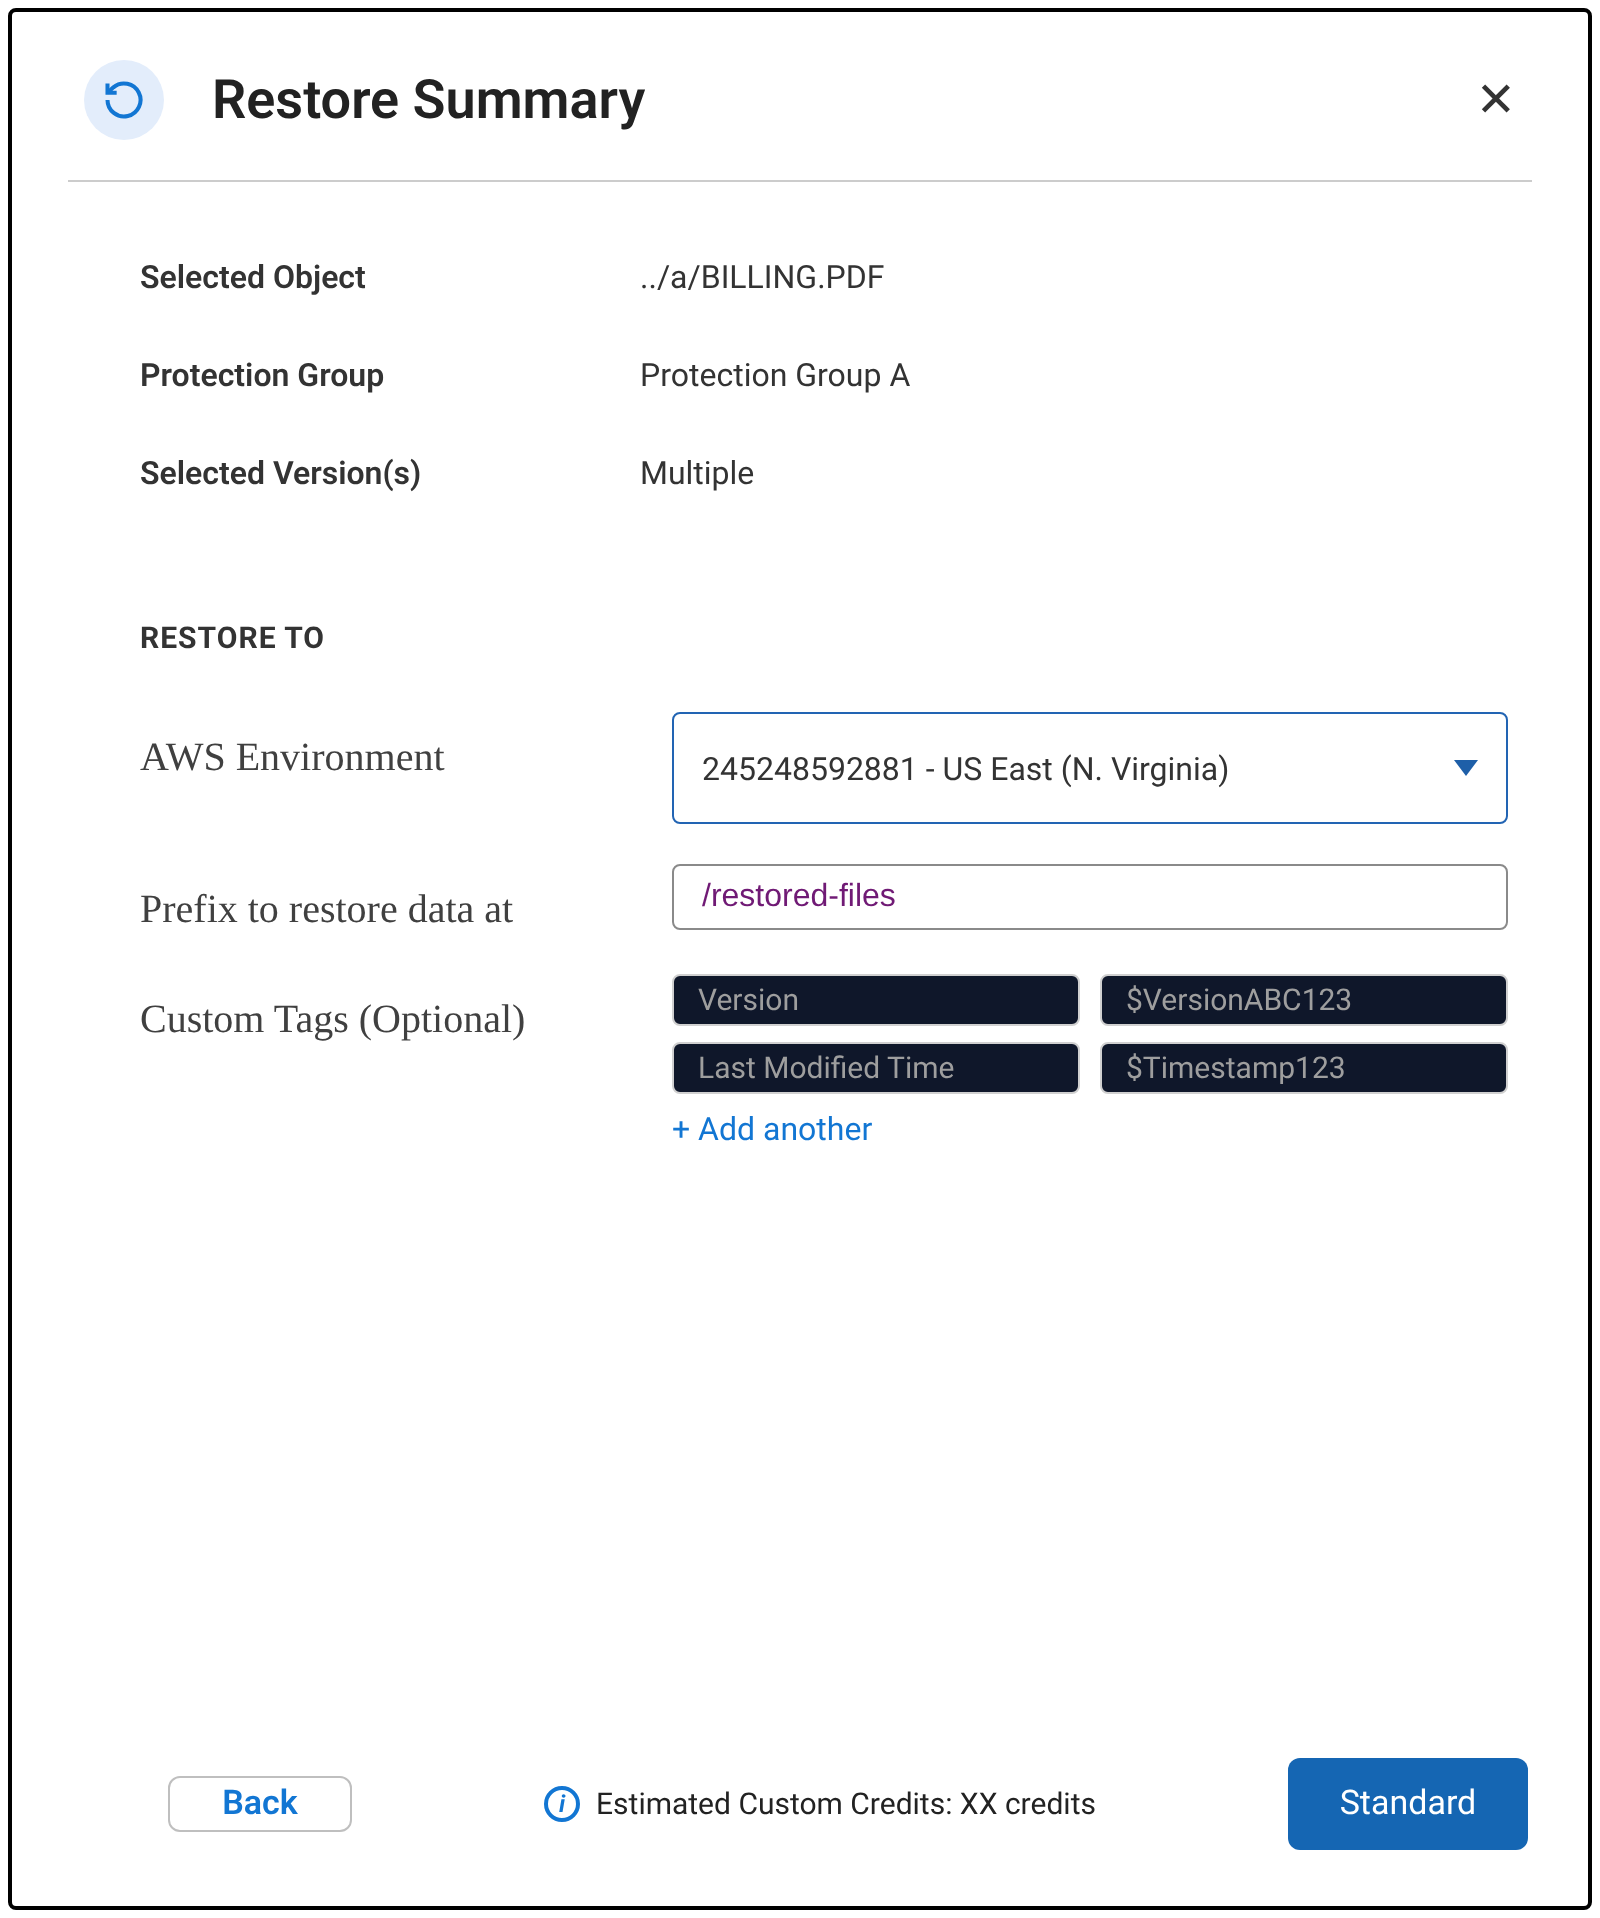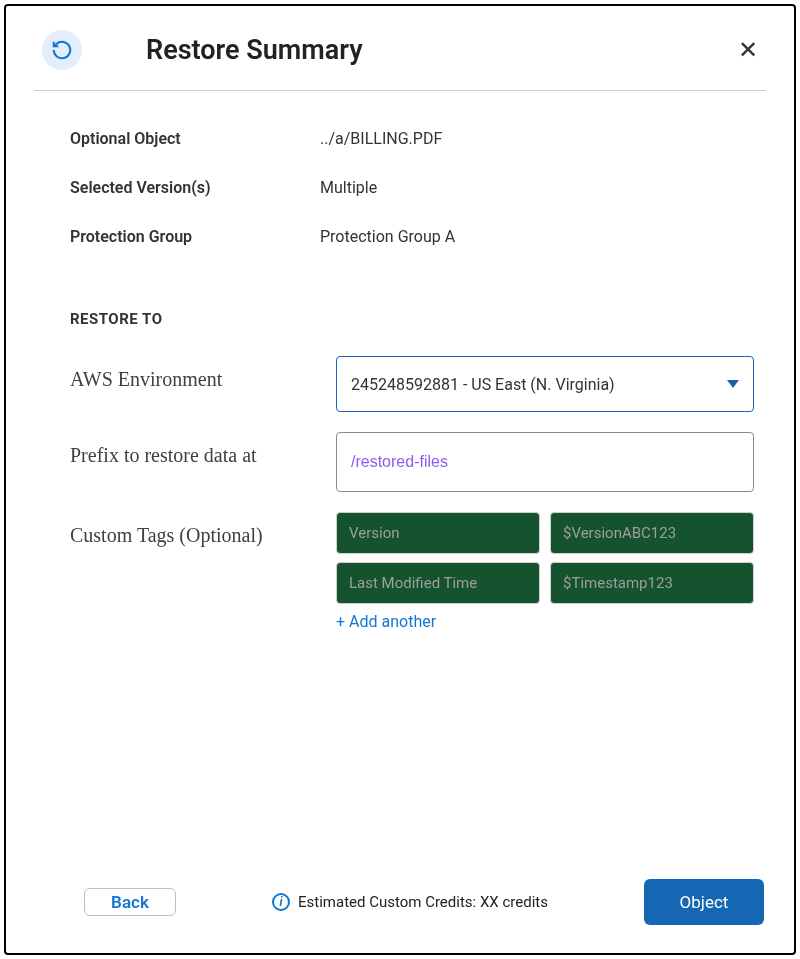--- a/index.html
+++ b/index.html
@@ -36,21 +36,20 @@
     background:#e3edfb;
     display:flex; align-items:center; justify-content:center;
     margin-right:24px;
   }
   .header-icon svg { width:22px; height:22px; }
   .title {
     font-size:27px;
     font-weight:600;
     color:#222;
     flex:1;
-    margin-left:40px;
   }
   .close {
     font-size:24px;
     color:#333;
     cursor:pointer;
     padding:4px 8px;
     line-height:1;
   }
   .content {
     padding-top:34px;
@@ -105,44 +104,44 @@
     padding:0 14px;
     font-size:16px;
     color:#333;
     display:flex;
     align-items:center;
     justify-content:space-between;
     cursor:pointer;
   }
   .input-plain {
     width:100%;
-    height:60px;
+    height:33px;
     border:1px solid #8a8a8a;
     border-radius:4px;
     background:#fff;
     padding:0 14px;
     font-size:16px;
-    color:#8b5cf6;
+    color:#701a75;
   }
   .caret {
     width:0;height:0;
     border-left:6px solid transparent;
     border-right:6px solid transparent;
     border-top:8px solid #1e5fa8;
   }
   .tag-grid {
     display:flex; flex-direction:column; gap:8px;
   }
   .tag-row { display:flex; gap:10px; }
   .tag-input {
     flex:1;
-    height:42px;
+    height:26px;
     border:1px solid #d0d0d0;
     border-radius:4px;
-    background:#14532d;
+    background:#0f172a;
     padding:0 12px;
     font-size:15px;
     color:#9e9e9e;
     display:flex; align-items:center;
   }
   .add-another {
     color:#1276d3;
     font-size:16px;
     margin-top:8px;
     cursor:pointer;
@@ -201,30 +200,30 @@
       </svg>
     </div>
     <div class="title">Restore Summary</div>
     <div class="close">✕</div>
   </div>
 
   <div class="content">
 
 
     <div class="row">
-      <div class="label">Optional Object</div>
+      <div class="label">Selected Object</div>
       <div class="value">../a/BILLING.PDF</div>
+    </div>
+    <div class="row">
+      <div class="label">Protection Group</div>
+      <div class="value">Protection Group A</div>
     </div>
     <div class="row">
       <div class="label">Selected Version(s)</div>
       <div class="value">Multiple</div>
-    </div>
-    <div class="row">
-      <div class="label">Protection Group</div>
-      <div class="value">Protection Group A</div>
     </div>
 
     <div class="section-gap"></div>
 
     <div class="section-title">RESTORE TO</div>
 
     <div class="form-row">
       <div class="form-label">AWS Environment</div>
       <div class="field-col">
         <div class="select">
@@ -269,16 +268,16 @@
 
 
   </div>
 
   <div class="footer">
     <div class="btn-back">Back</div>
     <div class="credits">
       <span class="info-icon">i</span>
       <span>Estimated Custom Credits: XX credits</span>
     </div>
-    <div class="btn-restore">Object</div>
+    <div class="btn-restore">Standard</div>
   </div>
 
 </div>
 
 </body></html>

